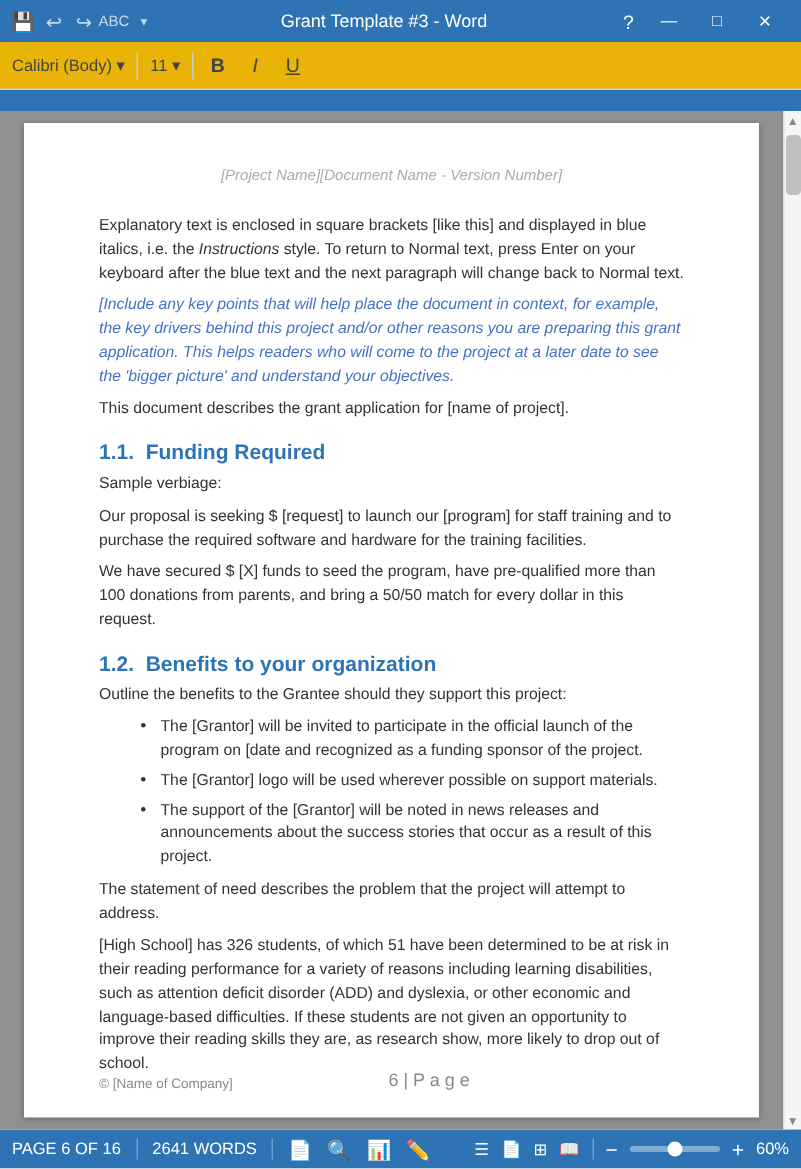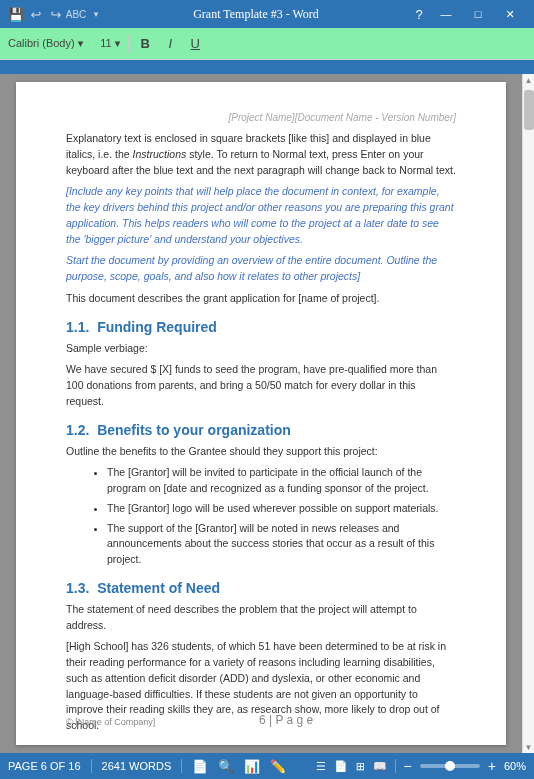--- a/index.html
+++ b/index.html
@@ -9,21 +9,21 @@
     .title-bar {
       background: #2e74b5;
       height: 28px;
       display: flex;
       align-items: center;
       padding: 0 8px;
       color: white;
     }
     .title-bar-icons { display: flex; gap: 4px; align-items: center; }
     .title-bar-icon { width: 16px; height: 16px; display: flex; align-items: center; justify-content: center; font-size: 13px; color: #c8d8e8; cursor: pointer; }
-    .title-bar-title { flex: 1; text-align: center; font-size: 12px; color: white; font-family: Liberation Serif, serif; }
+    .title-bar-title { flex: 1; text-align: center; font-size: 12px; color: white; }
     .title-bar-controls { display: flex; gap: 0; align-items: center; }
     .title-ctrl { width: 32px; height: 28px; display: flex; align-items: center; justify-content: center; font-size: 11px; color: white; cursor: pointer; }
     .title-bar-help { width: 22px; height: 22px; display: flex; align-items: center; justify-content: center; color: white; font-size: 13px; }
 
     
     .ribbon { background: #2e74b5; height: 46px; display: flex; flex-direction: column; }
     .ribbon-tabs { display: flex; align-items: flex-end; height: 28px; padding-left: 0; }
     .ribbon-tab {
       height: 28px;
       padding: 0 10px;
@@ -38,21 +38,21 @@
       background: #c55a11;
       color: white;
       font-weight: bold;
       padding: 0 14px;
       font-size: 12px;
     }
     .ribbon-user { margin-left: auto; display: flex; align-items: center; color: white; font-size: 11px; padding-right: 4px; height: 28px; }
 
     
     .toolbar {
-      background: #86efac;
+      background: #eab308;
       height: 32px;
       display: flex;
       align-items: center;
       padding: 0 4px;
       border-bottom: 1px solid #d0d0d0;
       gap: 2px;
     }
     .tb-btn {
       width: 24px; height: 24px;
       display: flex; align-items: center; justify-content: center;
@@ -83,21 +83,21 @@
     .page {
       background: white;
       width: 490px;
       min-height: 650px;
       padding: 30px 50px;
       box-shadow: 0 1px 4px rgba(0,0,0,0.3);
       position: relative;
     }
 
     
-    .page-header { display: flex; justify-content: flex-end; margin-bottom: 8px; }
+    .page-header { display: flex; justify-content: center; margin-bottom: 20px; }
     .page-header span { font-size: 10px; color: #aaa; font-style: italic; }
 
     
     .section-title { font-size: 17px; color: #2e74b5; font-weight: bold; margin: 10px 0 8px 0; }
     .sub-section-title { font-size: 14px; color: #2e74b5; font-weight: bold; margin: 12px 0 6px 0; }
 
     .body-text { font-size: 10.5px; color: #333; line-height: 1.5; margin-bottom: 6px; }
     .italic-blue { font-style: italic; color: #4472c4; font-size: 10.5px; line-height: 1.5; margin-bottom: 6px; }
     .bullet-list { margin: 6px 0 6px 20px; }
     .bullet-list li { font-size: 10.5px; color: #333; line-height: 1.5; margin-bottom: 4px; list-style-type: disc; margin-left: 21px; }
@@ -164,42 +164,41 @@
       <div class="page-header">
         <span>[Project Name]</span>
         <span>[Document Name - Version Number]</span>
       </div>
 
 
       <p class="body-text">Explanatory text is enclosed in square brackets [like this] and displayed in blue italics, i.e. the <em>Instructions</em> style. To return to Normal text, press Enter on your keyboard after the blue text and the next paragraph will change back to Normal text.</p>
 
       <p class="italic-blue"><em>[Include any key points that will help place the document in context, for example, the key drivers behind this project and/or other reasons you are preparing this grant application. This helps readers who will come to the project at a later date to see the 'bigger picture' and understand your objectives.</em></p>
 
-      <p class="italic-blue"><em>Start the document by providing an overview of the entire document. Outline the purpose, scope, goals, and also how it relates to other projects]</em></p>
 
       <p class="body-text">This document describes the grant application for [name of project].</p>
 
       <div class="sub-section-title">1.1. &nbsp;Funding Required</div>
 
       <p class="body-text">Sample verbiage:</p>
 
+      <p class="body-text">Our proposal is seeking $ [request] to launch our [program] for staff training and to purchase the required software and hardware for the training facilities.</p>
 
       <p class="body-text">We have secured $ [X] funds to seed the program, have pre-qualified more than 100 donations from parents, and bring a 50/50 match for every dollar in this request.</p>
 
       <div class="sub-section-title">1.2. &nbsp;Benefits to your organization</div>
 
       <p class="body-text">Outline the benefits to the Grantee should they support this project:</p>
 
       <ul class="bullet-list">
         <li class="body-text">The [Grantor] will be invited to participate in the official launch of the program on [date and recognized as a funding sponsor of the project.</li>
         <li class="body-text">The [Grantor] logo will be used wherever possible on support materials.</li>
         <li class="body-text">The support of the [Grantor] will be noted in news releases and announcements about the success stories that occur as a result of this project.</li>
       </ul>
 
-      <div class="sub-section-title">1.3. &nbsp;Statement of Need</div>
 
       <p class="body-text">The statement of need describes the problem that the project will attempt to address.</p>
 
       <p class="body-text">[High School] has 326 students, of which 51 have been determined to be at risk in their reading performance for a variety of reasons including learning disabilities, such as attention deficit disorder (ADD) and dyslexia, or other economic and language-based difficulties. If these students are not given an opportunity to improve their reading skills they are, as research show, more likely to drop out of school.</p>
 
       <div class="page-footer">
         <span style="font-size:9px;color:#888;">© [Name of Company]</span>
         <span style="font-size:12px;color:#888;text-align:center;flex:1;margin-left:41px;">6 | P a g e</span>
         <span style="width:80px;"></span>
       </div>

